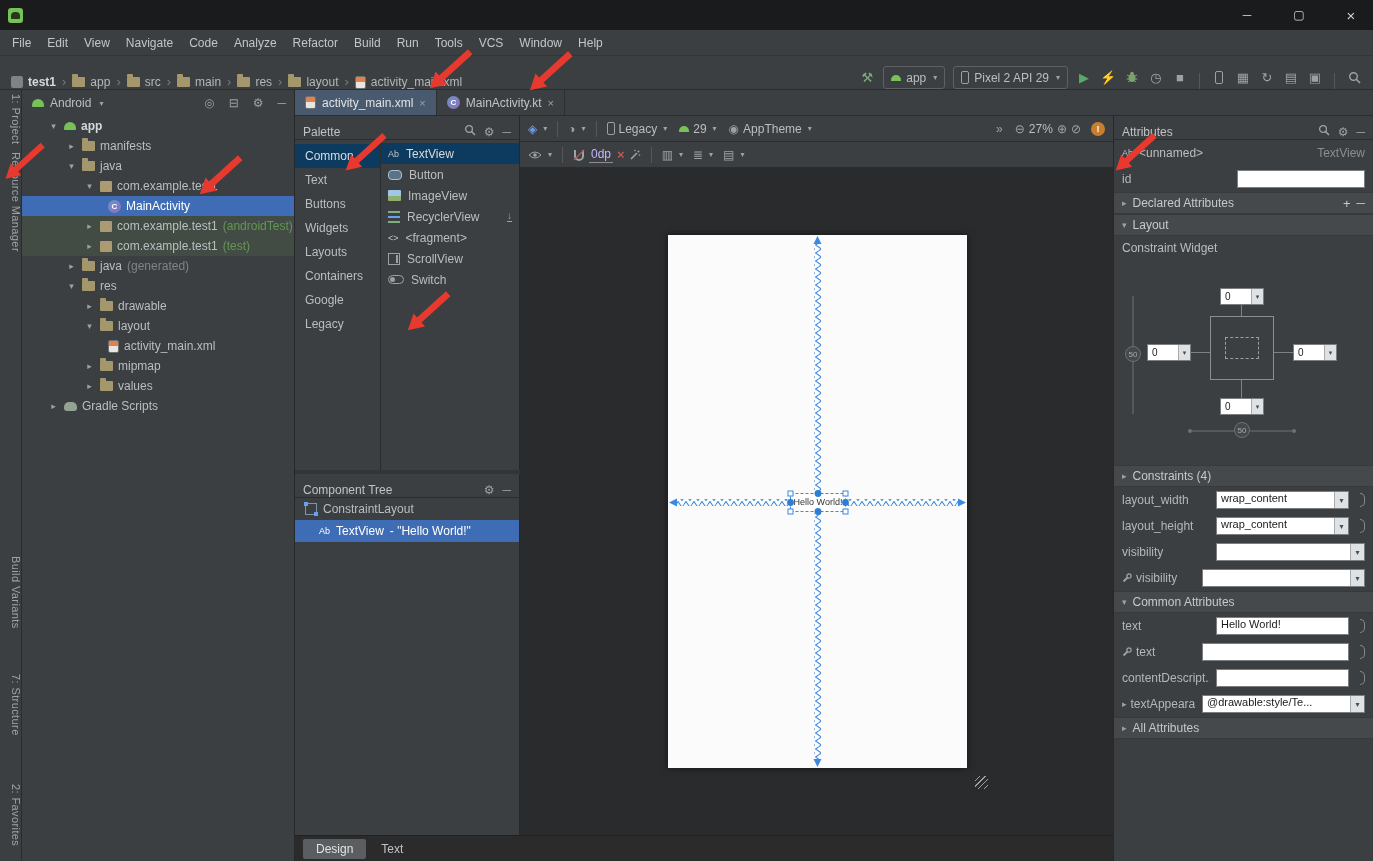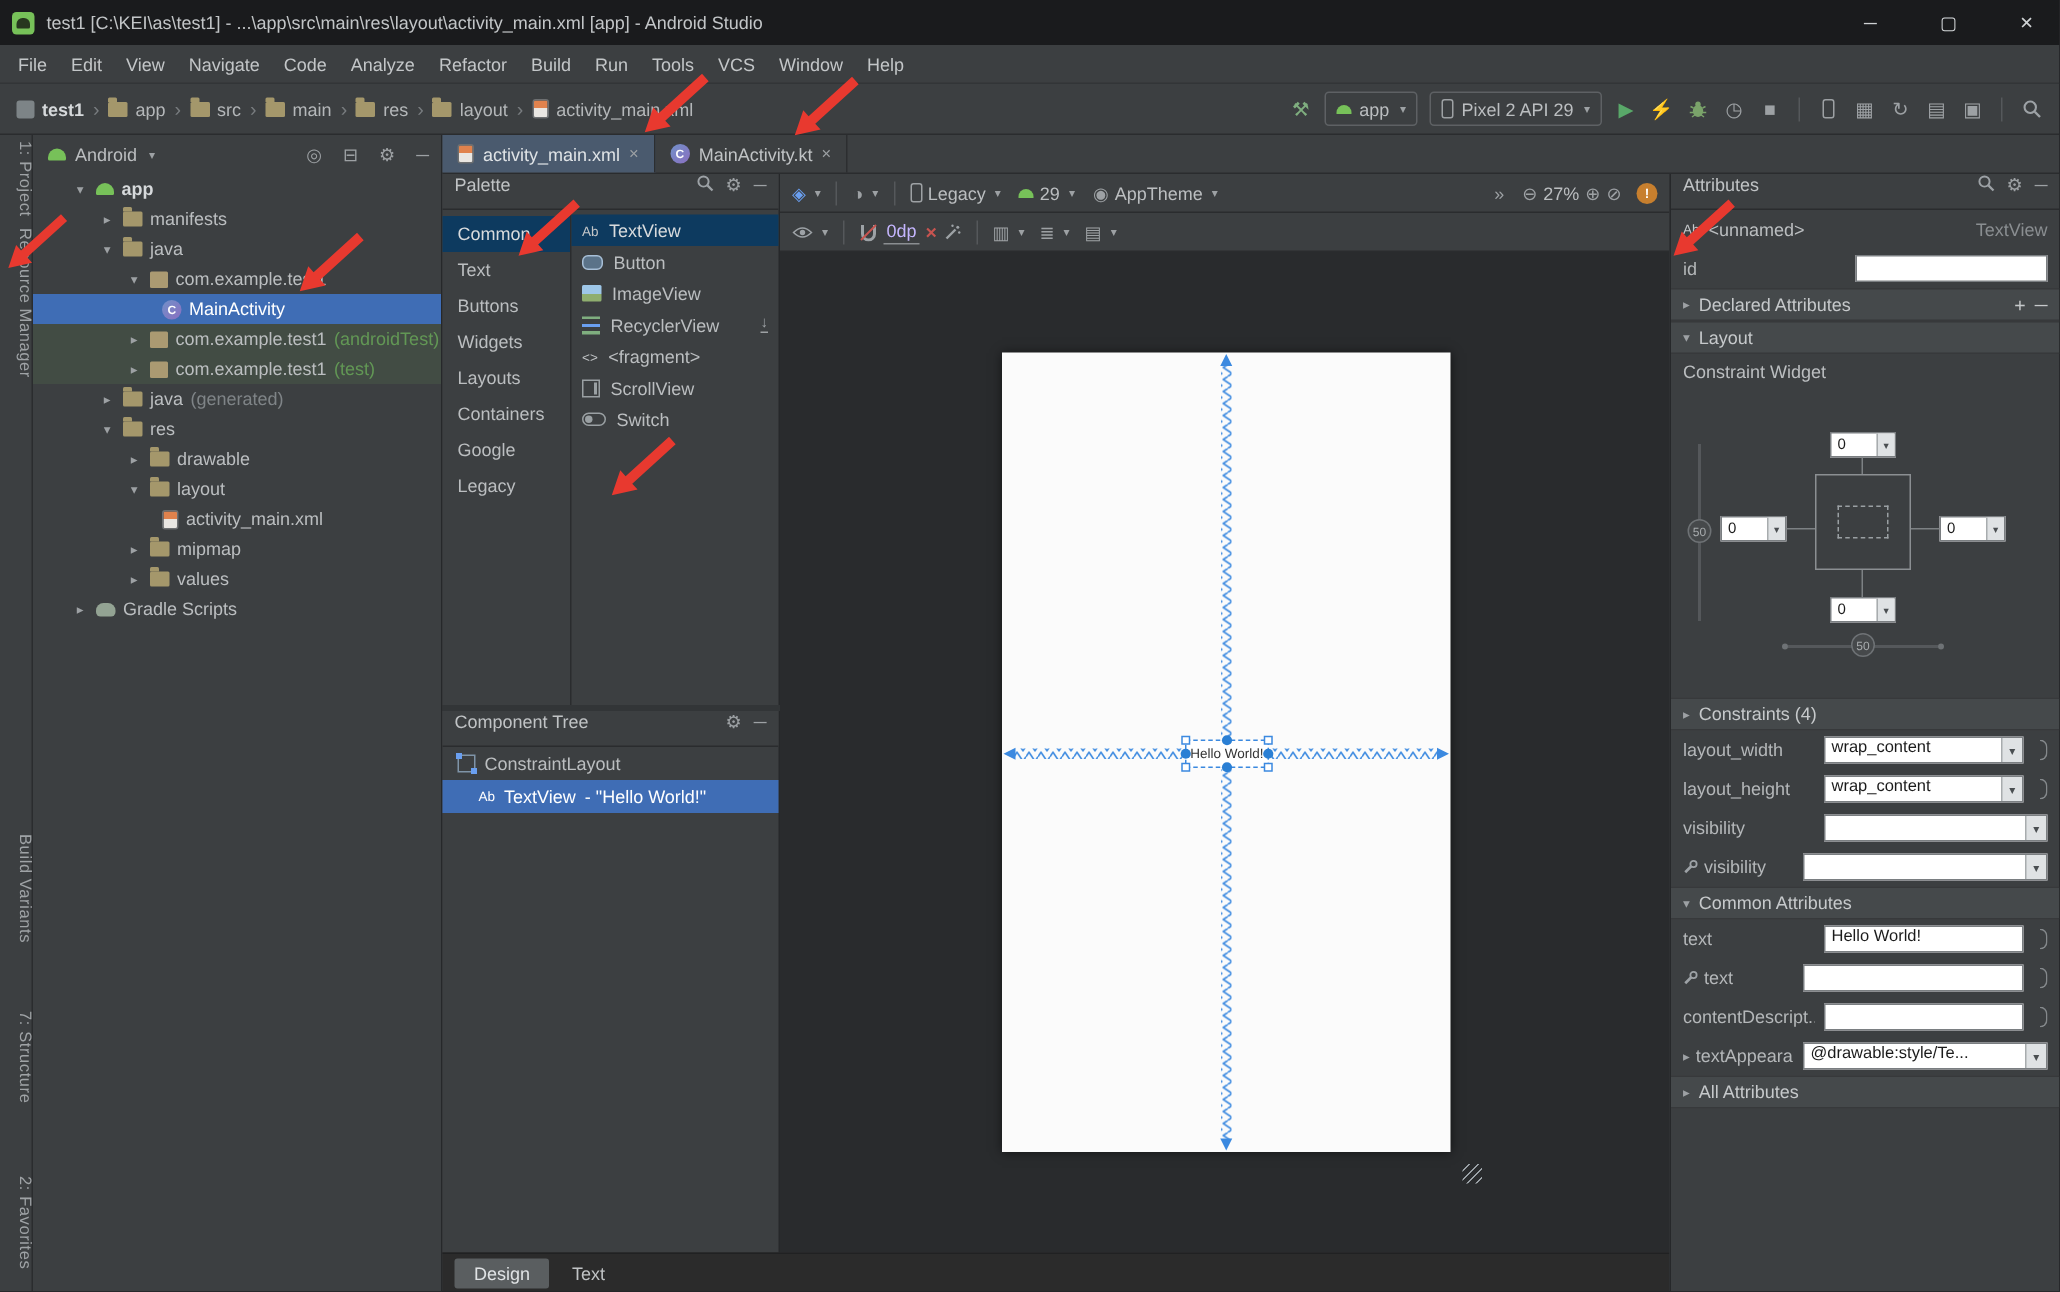--- a/index.html
+++ b/index.html
@@ -12,21 +12,21 @@
 .ddarrow{font-size:8px;color:#9da1a4;margin-left:2px}
 
 #titlebar{position:absolute;left:0;top:0;width:100%;height:30px;background:#1a1b1d;color:#c2c5c7;display:flex;align-items:center;padding-left:8px;gap:8px;font-size:12px}
 .droid-logo{width:15px;height:15px;border-radius:3px;background:#77c159;flex:none;position:relative}
 .droid-logo::before{content:"";position:absolute;left:3px;top:4px;width:9px;height:7px;border-radius:4px 4px 1px 1px;background:#27371f}
 .winbtn{width:44px;height:30px;display:flex;align-items:center;justify-content:center;color:#cfd2d4;font-size:12px}
 
 #menubar{position:absolute;left:0;top:30px;width:100%;height:26px;background:#3c3f41;border-bottom:1px solid #323537;display:flex;align-items:center;padding:0 4px}
 .mi{padding:0 8px;height:100%;display:flex;align-items:center;color:#c3c6c8}
 
-#main-toolbar{position:absolute;left:0;top:56px;width:100%;height:34px;background:#3c3f41;border-bottom:1px solid #2a2c2e;display:flex;align-items:center;padding:0 8px;gap:2px}
+#main-toolbar{position:absolute;left:0;top:56px;width:100%;height:34px;background:#3c3f41;border-bottom:1px solid #2a2c2e;display:flex;align-items:flex-end;padding:0 8px;gap:2px}
 .crumb{display:flex;align-items:center;gap:5px;padding:0 3px;color:#b4b7b9;white-space:nowrap}
 .crumb-sep{color:#787c7f;padding:0 1px;font-size:13px}
 .tb-combo{border:1px solid #5e6164;border-radius:3px;height:23px;display:flex;align-items:center;gap:5px;padding:0 7px;margin:0 3px;white-space:nowrap}
 .tb-ic{display:flex;align-items:center;justify-content:center;min-width:22px;height:24px;color:#9da1a4;font-size:13px}
 .droid-dot{width:10px;height:6px;background:#77c159;border-radius:5px 5px 0 0;flex:none}
 .phone-ic{width:8px;height:13px;border:1px solid #9da1a4;border-radius:2px;flex:none}
 
 #left-strip{position:absolute;left:0;top:90px;width:22px;bottom:0;background:#3c3f41;border-right:1px solid #2a2c2e}
 .vlabel{position:absolute;left:0;width:22px;writing-mode:vertical-rl;color:#9fa3a6;font-size:11px;letter-spacing:.4px;display:flex;justify-content:flex-start}
 
@@ -46,21 +46,21 @@
 .i-app{width:12px;height:8px;background:#77c159;border-radius:6px 6px 1px 1px;flex:none}
 .i-class{width:13px;height:13px;border-radius:50%;background:linear-gradient(135deg,#7191c9,#8a6fc0);color:#fff;font-size:8px;font-weight:700;display:flex;align-items:center;justify-content:center;flex:none}
 .i-afile{width:11px;height:13px;border:1px solid #6d6f71;border-radius:2px;background:linear-gradient(180deg,#e0824d 0 45%,#e9e6e2 45%);flex:none}
 .i-gradle{width:13px;height:9px;background:#93a393;border-radius:5px 5px 3px 3px;flex:none}
 
 #tab-bar{position:absolute;left:295px;top:90px;width:1078px;height:26px;background:#3c3f41;border-bottom:1px solid #2a2c2e;display:flex;align-items:stretch}
 .etab{display:flex;align-items:center;gap:6px;padding:0 10px;border-right:1px solid #2c2e30;color:#c0c3c5}
 .etab.sel{background:#4a5a6e;color:#dfe3e6}
 .tab-close{color:#9da1a4;font-size:11px}
 
-.panel-head{height:24px;display:flex;align-items:flex-start;gap:8px;padding:0 8px;background:#3c3f41;border-bottom:1px solid #2a2c2e;color:#c0c3c5;flex:none}
+.panel-head{height:24px;display:flex;align-items:flex-end;gap:8px;padding:0 8px;background:#3c3f41;border-bottom:1px solid #2a2c2e;color:#c0c3c5;flex:none}
 .panel-head .hic{color:#9da1a4;font-size:12px}
 #palette-panel{position:absolute;left:295px;top:116px;width:225px;height:354px;background:#3c3f41;border-right:1px solid #26282a;display:flex;flex-direction:column}
 #palette-body{flex:1;display:flex;min-height:0}
 #palette-cats{width:86px;border-right:1px solid #2a2c2e;padding-top:4px}
 .pcat{height:24px;display:flex;align-items:center;padding-left:10px}
 .pcat.sel{background:#0d3a5f;color:#d8dbdd}
 #palette-items{flex:1;padding-top:3px}
 .pitem{height:21px;display:flex;align-items:center;gap:7px;padding:0 7px}
 .pitem.sel{background:#0d3a5f;color:#d8dbdd}
 .ab{font-size:9px;font-weight:400;color:#c3c6c8;flex:none}
@@ -122,21 +122,20 @@
 
 .ann{position:absolute;z-index:60;pointer-events:none}
 </style>
 </head>
 <body>
 
 <div id="app">
 
   <div id="titlebar">
     <span class="droid-logo"></span>
-    <span>test1 [C:\KEI\as\test1] - ...\app\src\main\res\layout\activity_main.xml [app] - Android Studio</span>
     <span class="grow"></span>
     <span class="winbtn">─</span>
     <span class="winbtn">▢</span>
     <span class="winbtn" style="font-size:15px">×</span>
   </div>
 
   <div id="menubar">
     <span class="mi">File</span>
     <span class="mi">Edit</span>
     <span class="mi">View</span>

